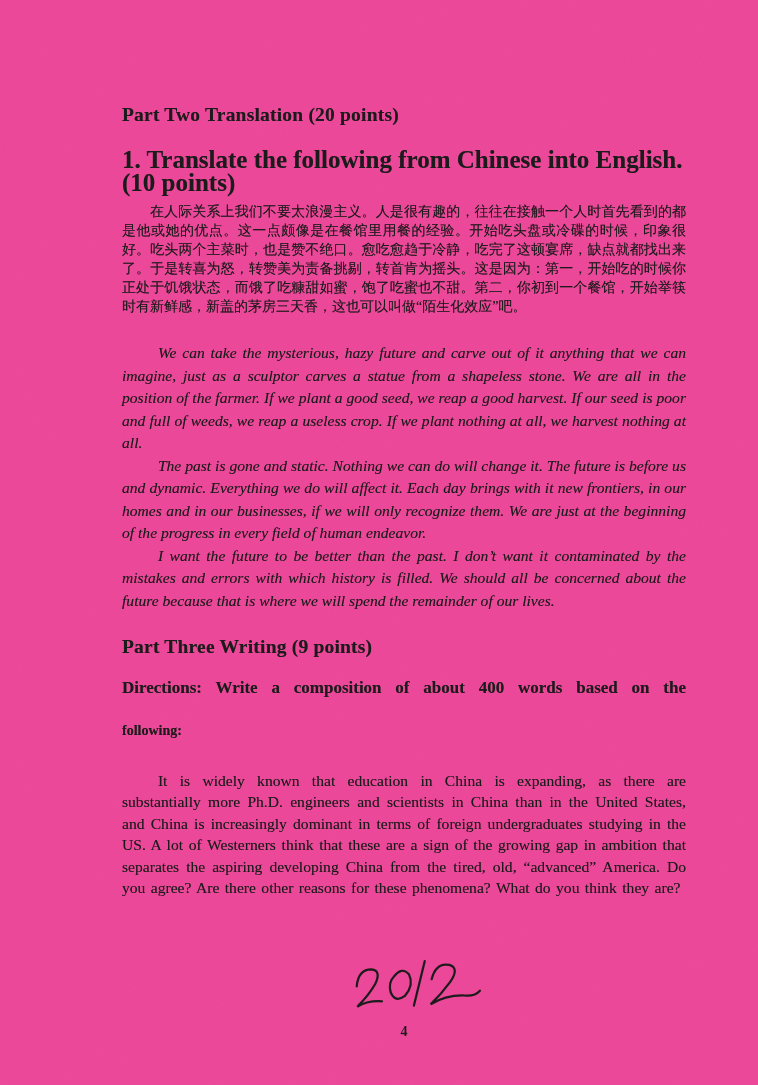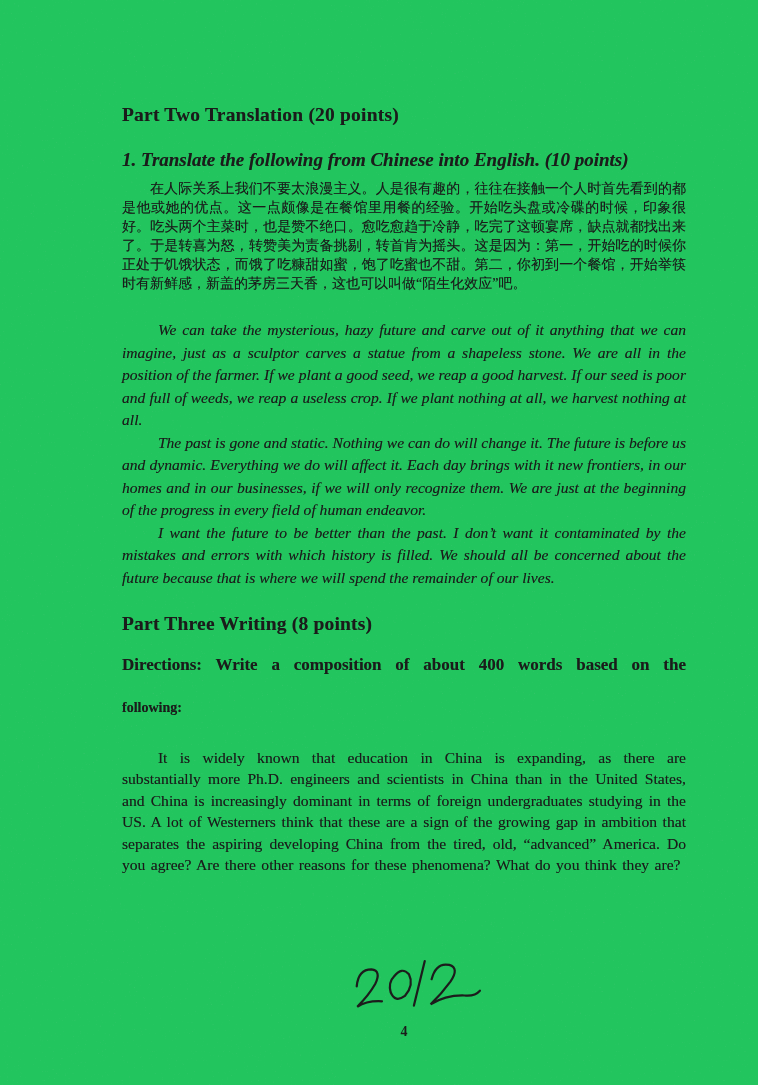--- a/index.html
+++ b/index.html
@@ -1,36 +1,36 @@
 <!DOCTYPE html>
 <html><head>
 <meta charset="utf-8">
 <style>
   html,body{margin:0;padding:0;background:#9a9a9a;}
   .page{
     position:relative;
     width:758px;height:1085px;
     margin:0 auto;
-    background:#22c55e;
+    background:#ec4899;
     overflow:hidden;
     font-family:"Liberation Serif","DejaVu Serif",serif;
     color:#1b1b1b;
   }
   .grain{position:absolute;left:0;top:0;width:758px;height:1085px;opacity:.45;pointer-events:none;}
   .content{
     position:absolute;left:122px;top:103px;width:564px;
     text-shadow:0 0 .4px rgba(20,20,20,.45);
   }
   .h-part{
     font-size:19.5px;font-weight:bold;letter-spacing:.2px;
     margin:0 0 21px 0;line-height:24px;
   }
   .h-sec{
-    font-size:19px;font-weight:bold;
-    margin:3px 0 8px 0;line-height:23px;font-style:italic;
+    font-size:25px;font-weight:bold;
+    margin:3px 0 8px 0;line-height:23px;
   }
   .cn{
     font-size:14px;line-height:19px;
     text-align:justify;text-indent:2em;
     margin:0 0 26px 0;
   }
   .en{
     font-size:15.6px;line-height:22.5px;
     text-align:justify;text-indent:2.3em;
     margin:0;
@@ -81,21 +81,21 @@
 
     <div class="h-part">Part Two Translation (20 points)</div>
 
     <div class="h-sec">1. Translate the following from Chinese into English. (10 points)</div>
     <p class="cn">在人际关系上我们不要太浪漫主义。人是很有趣的，往往在接触一个人时首先看到的都是他或她的优点。这一点颇像是在餐馆里用餐的经验。开始吃头盘或冷碟的时候，印象很好。吃头两个主菜时，也是赞不绝口。愈吃愈趋于冷静，吃完了这顿宴席，缺点就都找出来了。于是转喜为怒，转赞美为责备挑剔，转首肯为摇头。这是因为：第一，开始吃的时候你正处于饥饿状态，而饿了吃糠甜如蜜，饱了吃蜜也不甜。第二，你初到一个餐馆，开始举筷时有新鲜感，新盖的茅房三天香，这也可以叫做“陌生化效应”吧。</p>
 
     <p class="en">We can take the mysterious, hazy future and carve out of it anything that we can imagine, just as a sculptor carves a statue from a shapeless stone. We are all in the position of the farmer. If we plant a good seed, we reap a good harvest. If our seed is poor and full of weeds, we reap a useless crop. If we plant nothing at all, we harvest nothing at all.</p>
     <p class="en">The past is gone and static. Nothing we can do will change it. The future is before us and dynamic. Everything we do will affect it. Each day brings with it new frontiers, in our homes and in our businesses, if we will only recognize them. We are just at the beginning of the progress in every field of human endeavor.</p>
     <p class="en">I want the future to be better than the past. I don’t want it contaminated by the mistakes and errors with which history is filled. We should all be concerned about the future because that is where we will spend the remainder of our lives.</p>
 
-    <div class="h-part3">Part Three Writing (8 points)</div>
+    <div class="h-part3">Part Three Writing (9 points)</div>
 
     <div>
       <div class="dir-line1">Directions: Write a composition of about 400 words based on the</div>
       <div class="dir-line2">following:</div>
     </div>
 
     <p class="wr">It is widely known that education in China is expanding, as there are substantially more Ph.D. engineers and scientists in China than in the United States, and China is increasingly dominant in terms of foreign undergraduates studying in the US. A lot of Westerners think that these are a sign of the growing gap in ambition that separates the aspiring developing China from the tired, old, “advanced” America. Do you agree? Are there other reasons for these phenomena? What do you think they are?</p>
   </div>
 
   <div class="handwriting" aria-label="2012">

